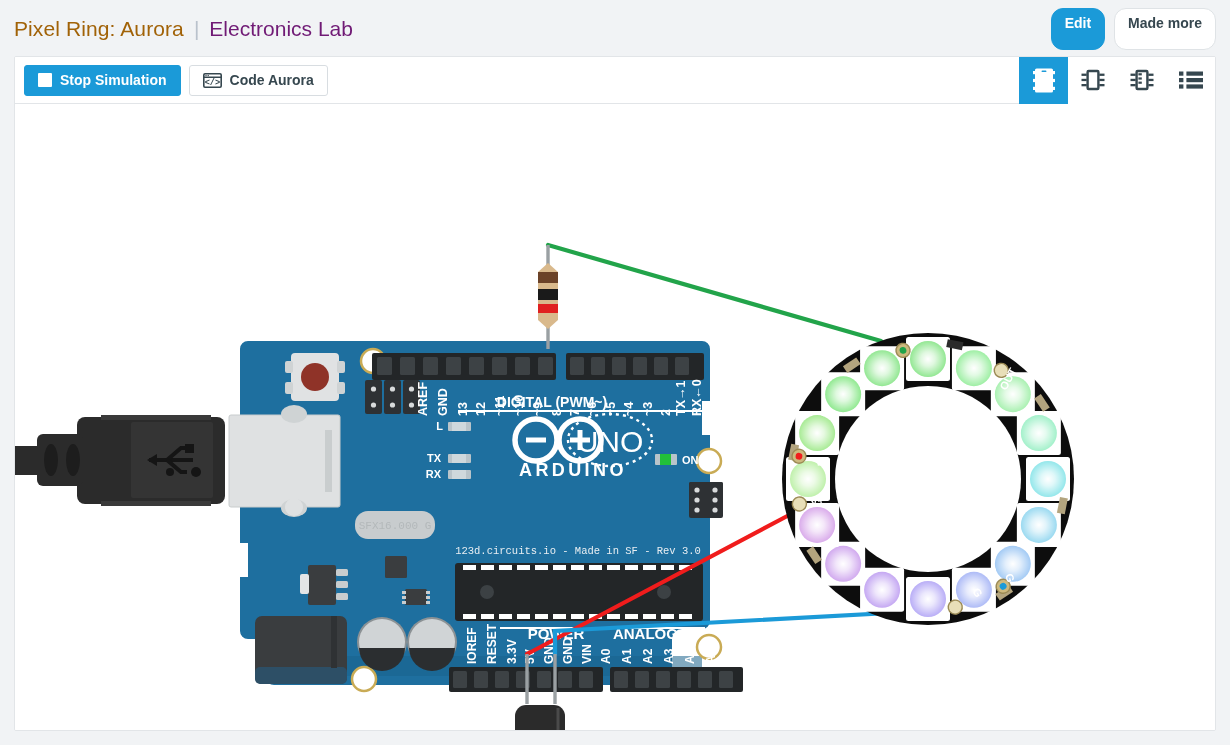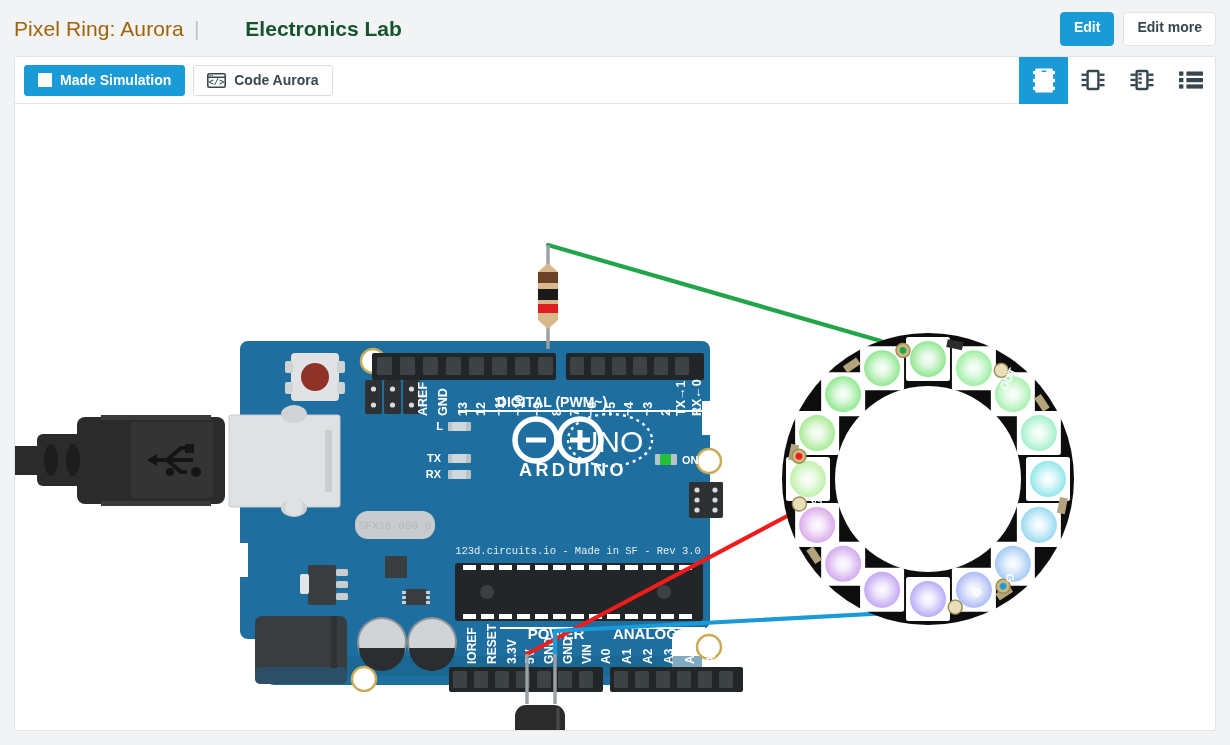--- a/index.html
+++ b/index.html
@@ -26,32 +26,31 @@
     letter-spacing: .1px;
     white-space: nowrap;
   }
   #title-sep {
     font-size: 21px;
     color: #b9c2cc;
     margin: 0 10px;
   }
   #doc-subtitle {
     font-size: 21px;
-    color: #14532d;
-    font-weight: 700;
+    color: #701a75;
+    font-weight: 400;
     white-space: nowrap;
-    margin-left: 36px;
   }
   #header-spacer { flex: 1; }
   .hbtn {
     font-size: 14px;
     font-weight: bold;
-    border-radius: 4px;
+    border-radius: 12px;
     padding: 0 13px;
-    height: 34px;
+    height: 42px;
     line-height: 28px;
     cursor: pointer;
     margin-left: 9px;
     white-space: nowrap;
     display: inline-block;
   }
   .hbtn.primary {
     background: #1b9ad8;
     color: #fff;
     border: 1px solid #1b9ad8;
@@ -132,30 +131,30 @@
 </style>
 </head>
 <body>
 
 <div id="header">
   <span id="doc-title">Pixel Ring: Aurora</span>
   <span id="title-sep">|</span>
   <span id="doc-subtitle">Electronics Lab</span>
   <span id="header-spacer"></span>
   <span class="hbtn primary">Edit</span>
-  <span class="hbtn ghost">Edit more</span>
+  <span class="hbtn ghost">Made more</span>
 </div>
 
 <div id="panel">
 
   <div id="toolbar">
 
     <div class="tbtn primary">
       <span class="stop-sq"></span>
-      <span>Made Simulation</span>
+      <span>Stop Simulation</span>
     </div>
 
     <div class="tbtn ghost">
       <span>
         <svg width="19" height="15" viewBox="0 0 19 15">
           <rect x="0.8" y="0.8" width="17.4" height="13.4" rx="1.2" fill="none" stroke="#36474f" stroke-width="1.6"></rect>
           <line x1="0.8" y1="4.3" x2="18.2" y2="4.3" stroke="#36474f" stroke-width="1.4"></line>
           <circle cx="3" cy="2.5" r="0.7" fill="#36474f"></circle>
           <circle cx="5.2" cy="2.5" r="0.7" fill="#36474f"></circle>
           <text x="9.4" y="12.2" font-size="8.6" font-family="Liberation Mono, monospace" fill="#36474f" text-anchor="middle">&lt;/&gt;</text>

